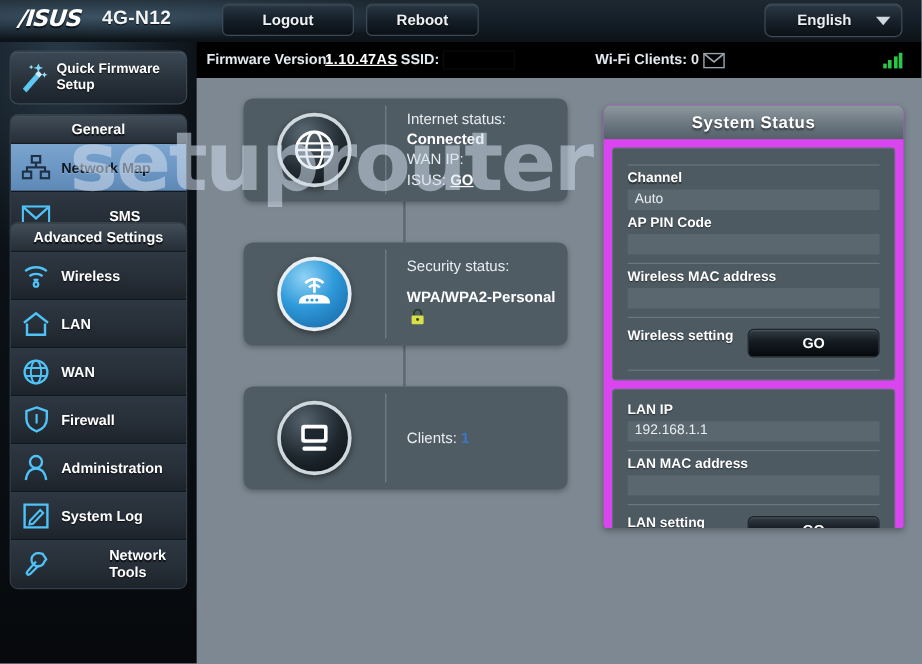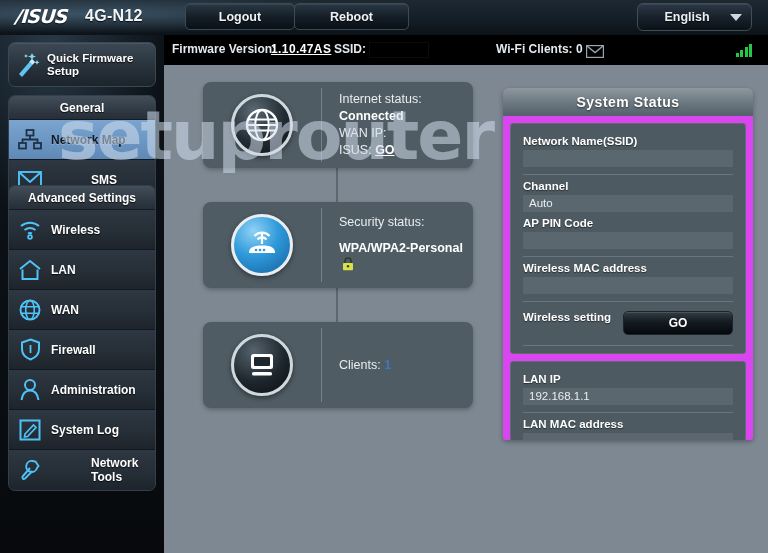--- a/index.html
+++ b/index.html
@@ -38,21 +38,21 @@
   .topbtn {
     position: absolute; top: 3px; height: 27px;
     border: 1px solid #3c4a55; border-radius: 5px;
     background: linear-gradient(180deg,#2a3845 0%,#151f28 50%,#0a1016 100%);
     color: #eef2f5; font-size: 12.5px; font-weight: bold;
     display: flex; align-items: center; justify-content: center;
     cursor: pointer; text-shadow: 0 1px 1px rgba(0,0,0,.8);
     box-shadow: inset 0 1px 0 rgba(255,255,255,.07);
   }
   #btn-logout { left: 185px; width: 110px; }
-  #btn-reboot { left: 294px; width: 115px; }
+  #btn-reboot { left: 305px; width: 94px; }
   .langbox {
     position: absolute; right: 16px; top: 3px; width: 115px; height: 28px;
     border: 1px solid #3f4d59; border-radius: 6px;
     background: linear-gradient(180deg,#2b3845 0%,#18222c 50%,#0b1116 100%);
     display: flex; align-items: center; cursor: pointer;
     box-shadow: inset 0 1px 0 rgba(255,255,255,.08);
   }
   .langbox .lbl {
     flex: 1; text-align: center; color: #e9eef2;
     font-size: 12.5px; font-weight: bold; padding-left: 6px;
@@ -494,24 +494,20 @@
       </div>
     </div>
   </div>
 
   <div class="watermark">setuprouter</div>
 
   <div class="sysstatus">
     <div class="ss-head">System Status</div>
 
     <div class="ss-block">
-      <div class="ss-row">
-        <div class="ss-label">Network Name(SSID)</div>
-        <div class="ss-field"></div>
-      </div>
       <div class="ss-sep"></div>
       <div class="ss-row">
         <div class="ss-label">Channel</div>
         <div class="ss-field">Auto</div>
       </div>
       <div class="ss-row">
         <div class="ss-label">AP PIN Code</div>
         <div class="ss-field"></div>
       </div>
       <div class="ss-sep"></div>

